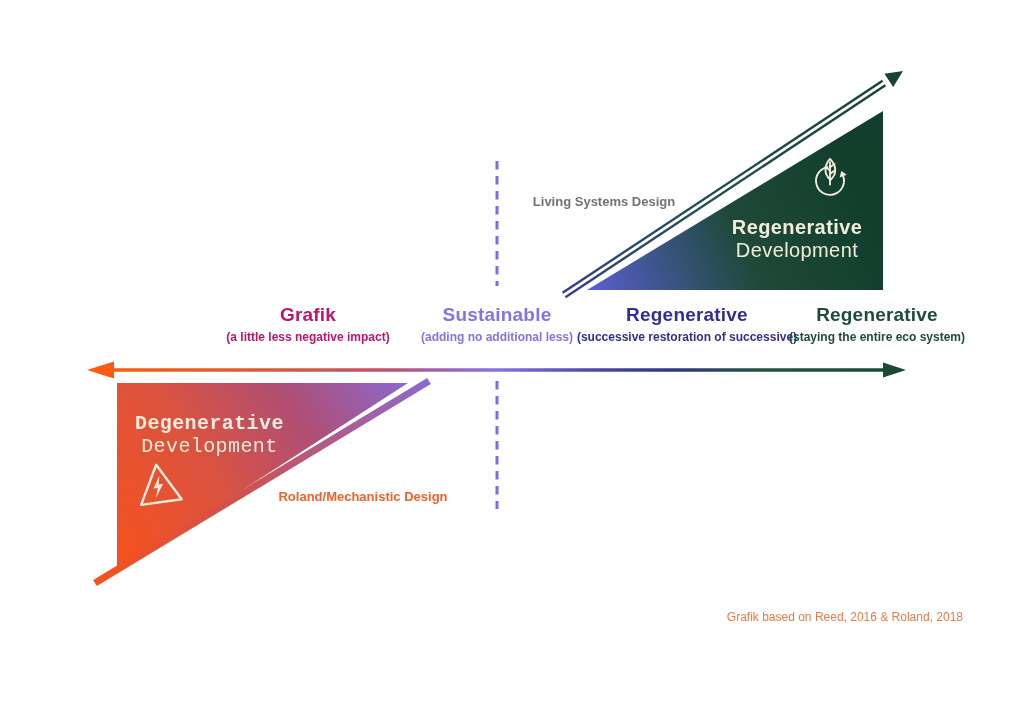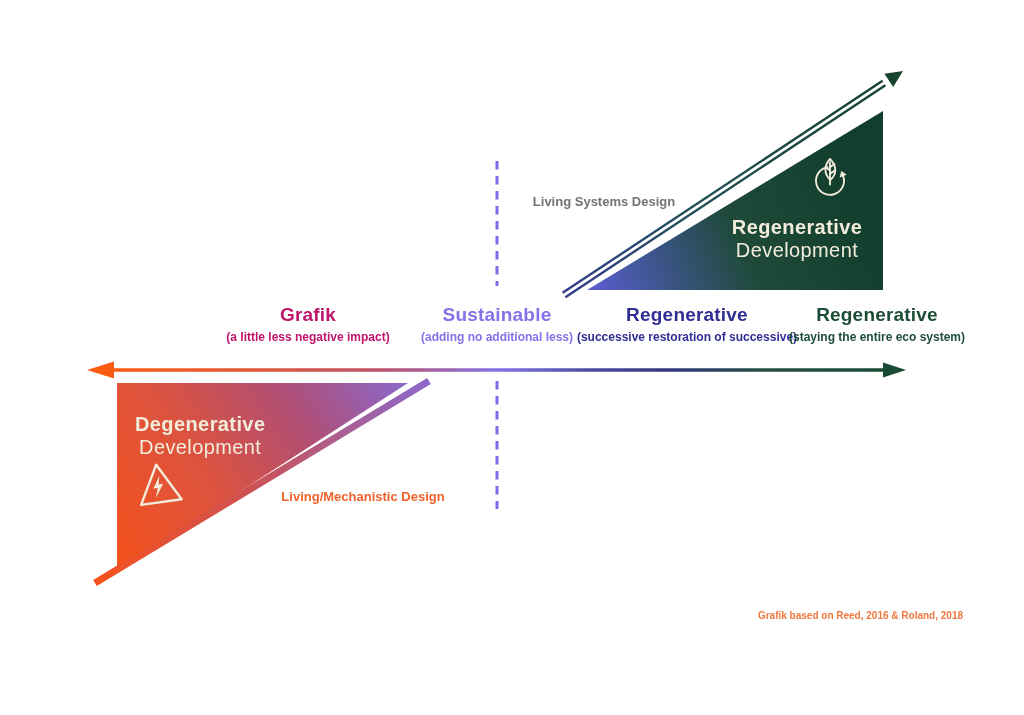--- a/index.html
+++ b/index.html
@@ -11,26 +11,26 @@
   
   .stage{position:absolute;top:304px;transform:translateX(-50%);text-align:center;white-space:nowrap;}
   .stage .label{font-size:19px;font-weight:700;letter-spacing:.2px;line-height:22px;}
   .stage .sub{font-size:12px;font-weight:700;margin-top:4px;}
   .c0{color:#F2722C}.c1{color:#C0136B}.c2{color:#8273E8}.c3{color:#312E93}.c4{color:#1D4C37}
   
   .tri-text{position:absolute;color:#F2ECDB;white-space:nowrap;}
   .tri-text .title{font-size:20px;font-weight:700;letter-spacing:.4px;line-height:22px;}
   .tri-text .subtitle{font-size:20px;font-weight:400;letter-spacing:.4px;line-height:24px;text-align:center;}
   .upper-text{left:797px;top:216px;transform:translateX(-50%);text-align:center;}
-  .lower-text{left:135px;top:413px;text-align:left;}
+  .lower-text{left:135px;top:413px;text-align:left;font-family:Liberation Mono, monospace;}
   
   .annot{position:absolute;font-size:13px;font-weight:700;white-space:nowrap;}
   .living{left:604px;top:194px;transform:translateX(-50%);color:#737373;}
   .linear{left:363px;top:489px;transform:translateX(-50%);color:#F2612C;}
-  .credit{position:absolute;right:61px;top:610px;font-size:10px;font-weight:700;color:#EE7840;white-space:nowrap;}
+  .credit{position:absolute;right:61px;top:610px;font-size:12px;font-weight:400;color:#EE7840;white-space:nowrap;}
   
   .icon{position:absolute;}
   .leaf-icon{left:802px;top:149px;}
   .hazard-icon{left:131px;top:459px;transform:rotate(-8deg);}
 </style>
 </head>
 <body>
 
 <div class="canvas">
 
@@ -128,16 +128,16 @@
   <div class="tri-text lower-text">
     <div class="title">Degenerative</div>
     <div class="subtitle">Development</div>
   </div>
   <svg class="icon hazard-icon" width="56" height="52" viewBox="0 0 52 48" xmlns="http://www.w3.org/2000/svg" fill="none" stroke="#F2ECDB" stroke-width="2.2" stroke-linecap="round" stroke-linejoin="round">
     <path d="M26 5 L45 40 L7 40 Z"></path>
     <path d="M27.5 15.5 L20.5 26.5 L24.5 26.5 L21.5 35.5 L30 23.5 L25.8 23.5 Z" fill="#F2ECDB" stroke="none"></path>
   </svg>
 
   <div class="annot living">Living Systems Design</div>
-  <div class="annot linear">Living/Mechanistic Design</div>
+  <div class="annot linear">Roland/Mechanistic Design</div>
   <div class="credit">Grafik based on Reed, 2016 &amp; Roland, 2018</div>
 
 </div>
 
 </body></html>

